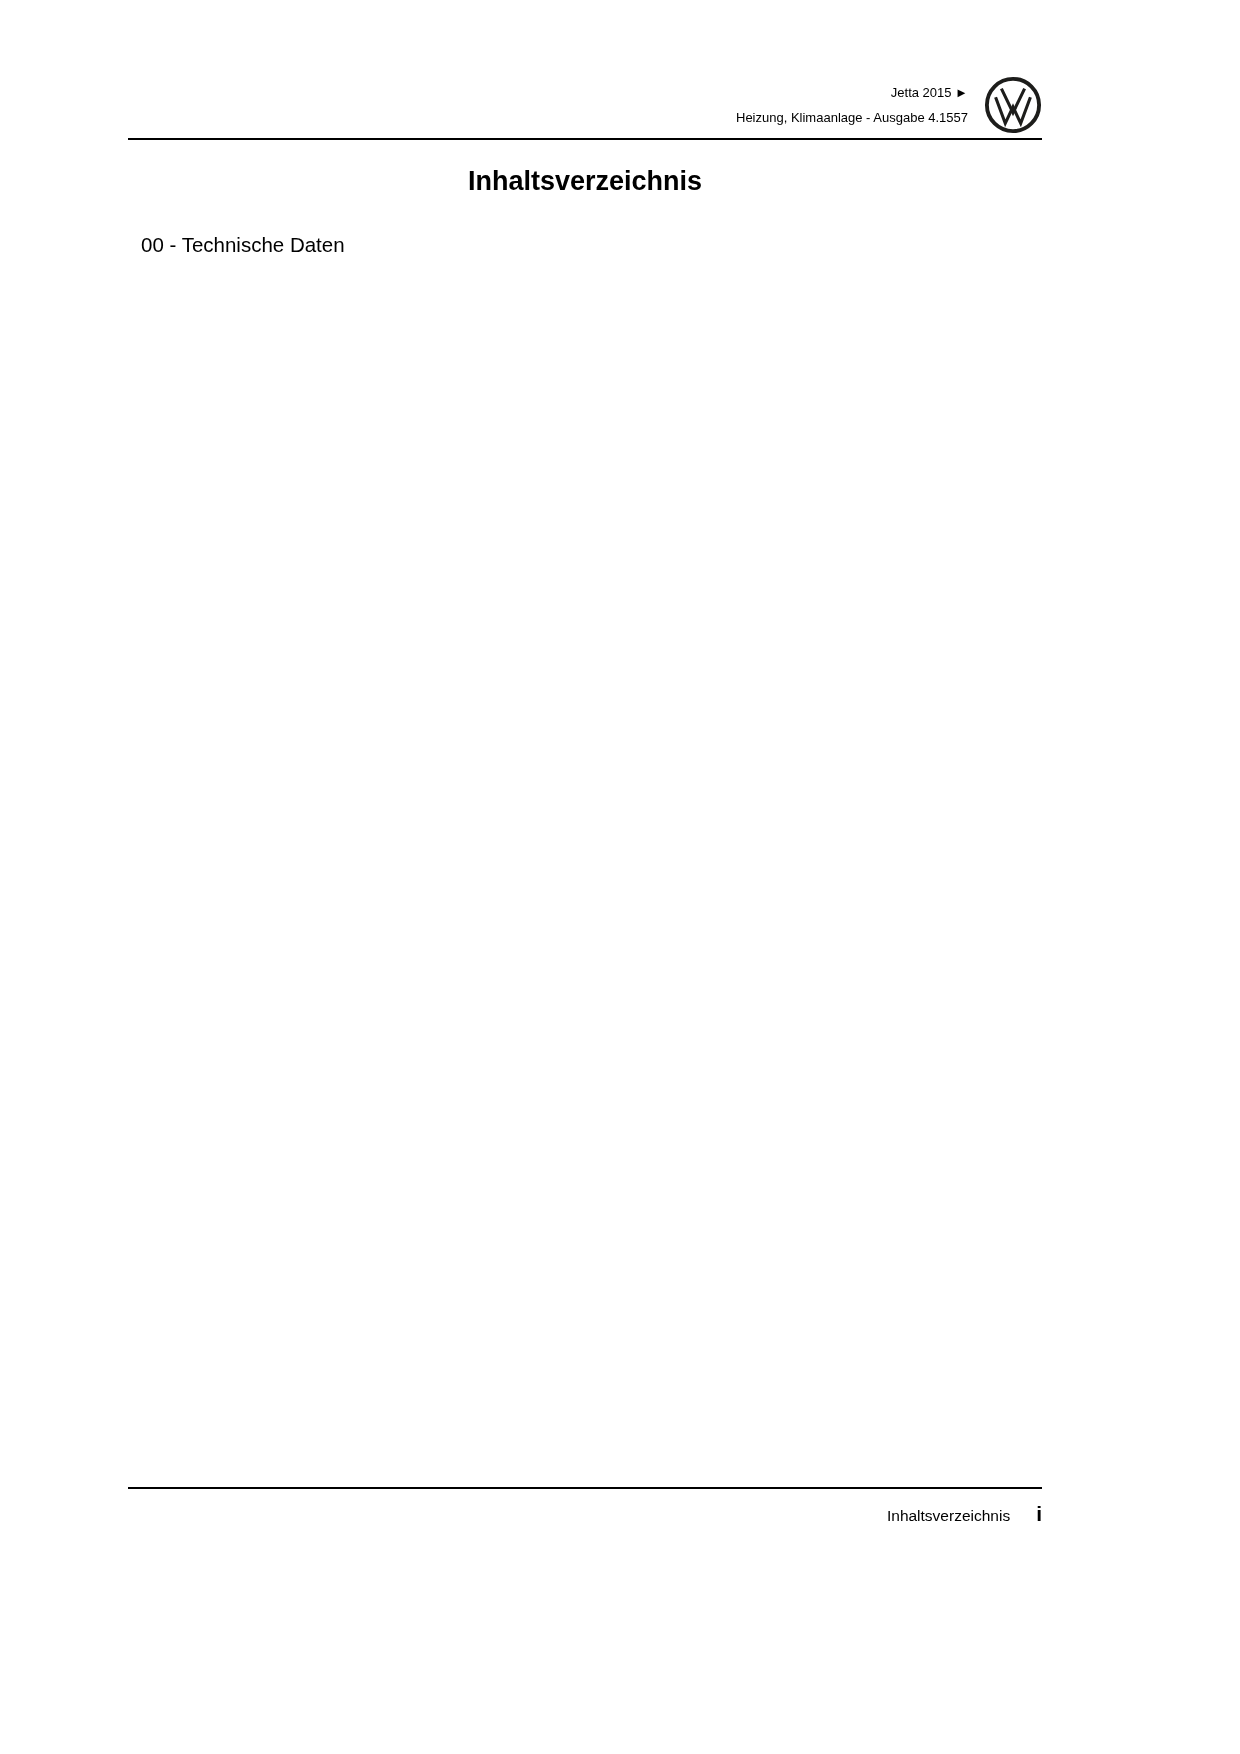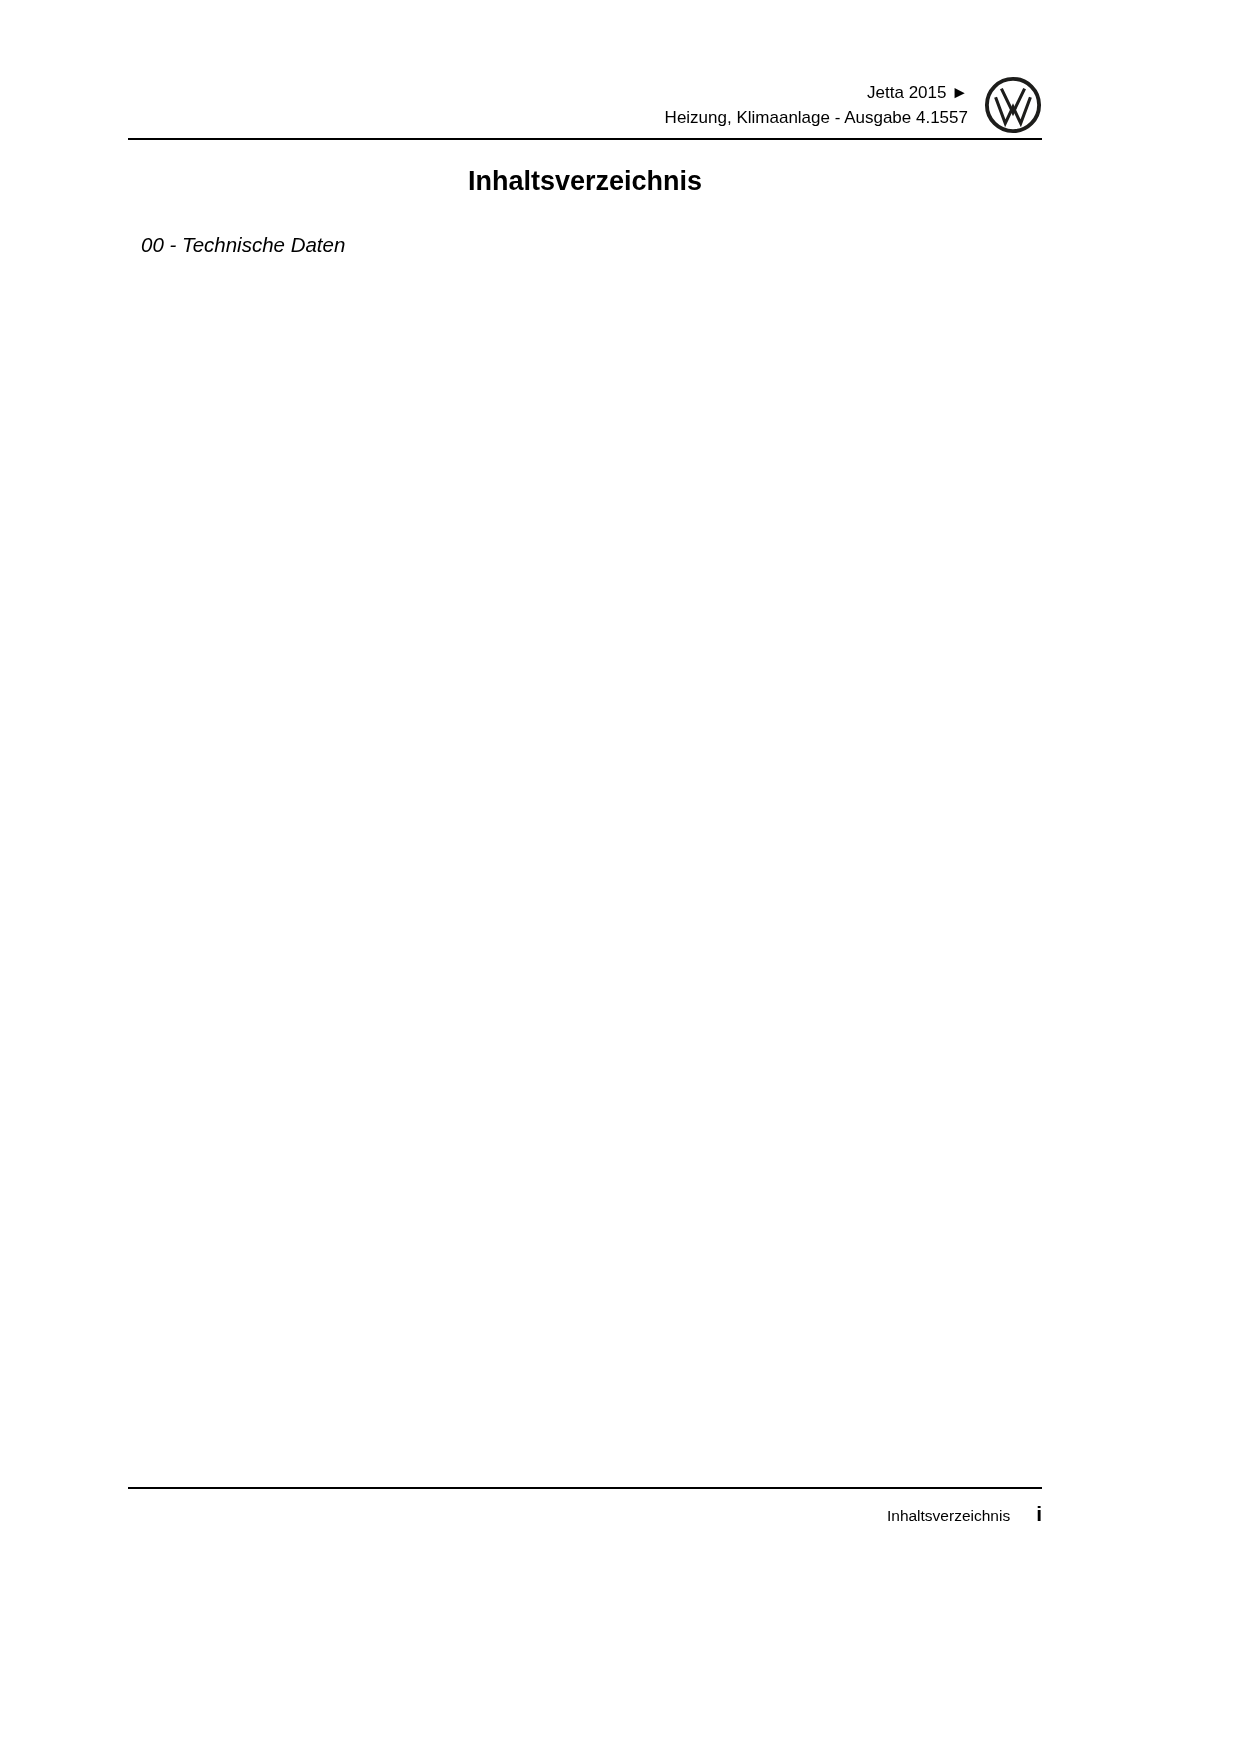--- a/index.html
+++ b/index.html
@@ -19,21 +19,21 @@
     top: 0;
   }
   .header {
     padding-top: 76px;
     display: flex;
     justify-content: flex-end;
     align-items: center;
     gap: 16px;
   }
   .header-text {
-    font-size: 17px;
+    font-size: 13px;
     line-height: 25px;
   }
   .logo svg { width: 58px; height: 58px; display: block; }
   .header-rule {
     border-bottom: 2px solid #000000;
     margin-top: 4px;
   }
   .doc-title {
     text-align: center;
     font-size: 27px;
@@ -41,21 +41,21 @@
     margin-top: 26px;
   }
   .toc { margin-top: 33px; }
   .row { display: flex; align-items: baseline; }
   .row.chapter {
     font-size: 20.5px;
     line-height: 30px;
     margin-top: 11px;
     padding-left: 13px;
   }
-  .row.chapter .ch-label { flex: none; padding-right: 9px; font-style: italic; }
+  .row.chapter .ch-label { flex: none; padding-right: 9px; }
   .row.chapter .page { font-size: 20.5px; }
   .leader {
     flex: 1 1 auto;
     overflow: hidden;
     white-space: nowrap;
     font-size: 16.5px;
     font-weight: normal;
     color: #000000;
   }
   .page-num, .page {

